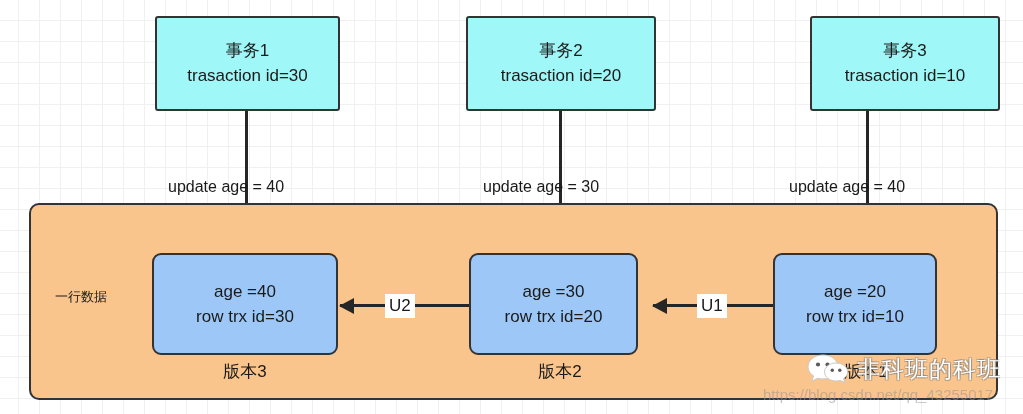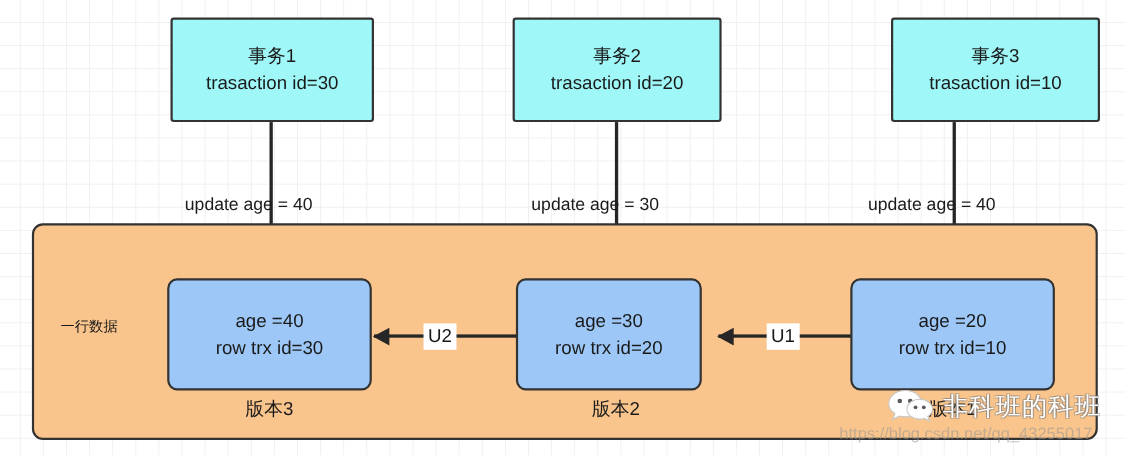--- a/index.html
+++ b/index.html
@@ -215,21 +215,21 @@
     <div>row trx  id=30</div>
   </div>
   <div class="ver-caption" style="left:152px; top:360px; width:186px;">版本3</div>
 
   <div class="ver-box" style="left:469px; top:253px; width:169px; height:102px;">
     <div>age =30</div>
     <div>row trx  id=20</div>
   </div>
   <div class="ver-caption" style="left:469px; top:360px; width:182px;">版本2</div>
 
-  <div class="ver-box" style="left:773px; top:253px; width:186px; height:102px;">
+  <div class="ver-box" style="left:773px; top:253px; width:164px; height:102px;">
     <div>age =20</div>
     <div>row trx  id=10</div>
   </div>
   <div class="ver-caption" style="left:773px; top:360px; width:186px;">版本1</div>
 
   <div class="undo-label" style="left:385px; top:294px;">U2</div>
   <div class="undo-label" style="left:697px; top:294px;">U1</div>
 
   <div id="watermark">
     <svg width="44" height="34" viewBox="0 0 44 34">

